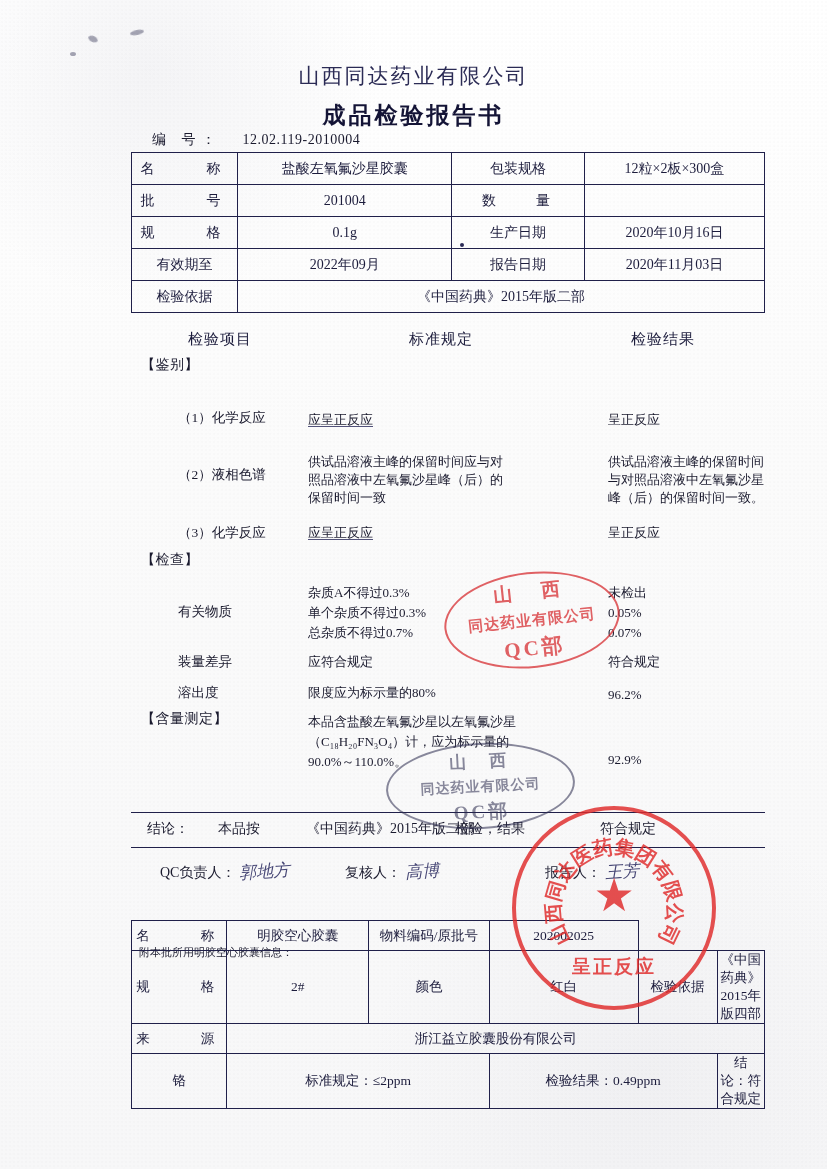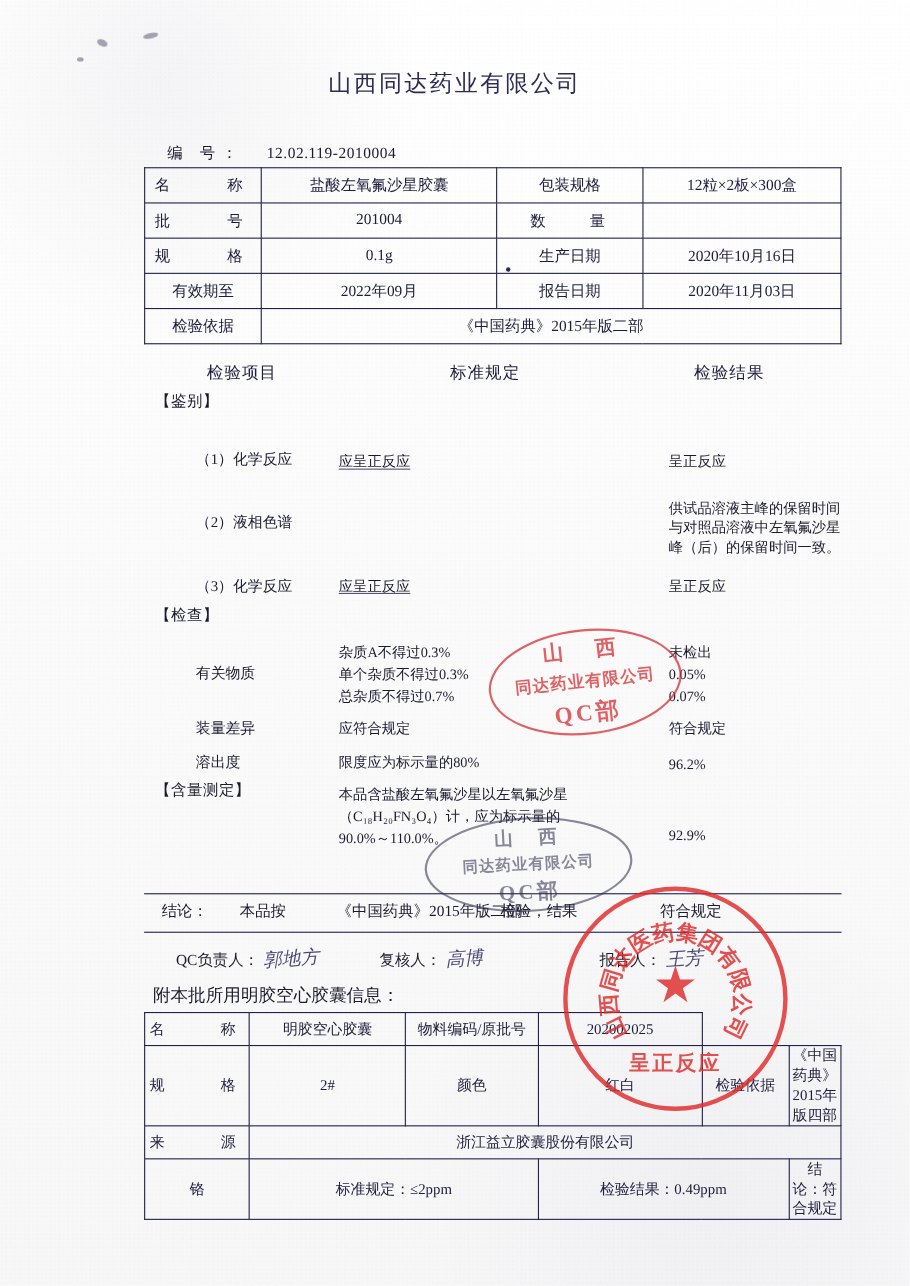--- a/index.html
+++ b/index.html
@@ -168,22 +168,22 @@
     font-style: italic;
     font-size: 17px;
     transform: rotate(-4deg);
     display: inline-block;
     opacity: 0.85;
   }
 
   .attach-title {
     position: absolute;
     left: 139px;
-    top: 895px;
-    font-size: 16px;
+    top: 945px;
+    font-size: 11px;
   }
 
   
   .t-att {
     position: absolute;
     left: 131px;
     top: 920px;
     width: 634px;
     font-size: 13.5px;
   }
@@ -285,20 +285,21 @@
 <body>
 
 <div class="page">
   <div class="noise"></div>
 
   <div class="smudge" style="left:88px;top:36px;width:10px;height:6px;transform:rotate(24deg);"></div>
   <div class="smudge" style="left:130px;top:30px;width:14px;height:5px;transform:rotate(-12deg);"></div>
   <div class="smudge" style="left:70px;top:52px;width:6px;height:4px;"></div>
 
   <div class="company">山西同达药业有限公司</div>
+  <div class="doc-title">成品检验报告书</div>
   <div class="serial">
     <span class="lbl">编    号：</span><span class="val">12.02.119-2010004</span>
   </div>
 
   <table class="t-main">
     <tbody>
         <tr>
       <td style="width:100px" class="lbl-sp">名　　称</td>
       <td style="width:220px">盐酸左氧氟沙星胶囊</td>
       <td style="width:130px">包装规格</td>
@@ -337,20 +338,21 @@
     <span class="ch3">检验结果</span>
   </div>
 
   <div class="section-title" style="top:356px">【鉴别】</div>
 
   <div class="item-name" style="top:409px">（1）化学反应</div>
   <div class="item-std u" style="top:411px">应呈正反应</div>
   <div class="item-res" style="top:411px">呈正反应</div>
 
   <div class="item-name" style="top:466px">（2）液相色谱</div>
+  <div class="item-std" style="top:453px;white-space:pre-line">供试品溶液主峰的保留时间应与对照品溶液中左氧氟沙星峰（后）的保留时间一致</div>
   <div class="item-res" style="top:453px">供试品溶液主峰的保留时间与对照品溶液中左氧氟沙星峰（后）的保留时间一致。</div>
 
   <div class="item-name" style="top:524px">（3）化学反应</div>
   <div class="item-std u" style="top:524px">应呈正反应</div>
   <div class="item-res" style="top:524px">呈正反应</div>
 
   <div class="section-title" style="top:551px">【检查】</div>
 
   <div class="item-name" style="top:603px">有关物质</div>
   <div class="item-std" style="top:583px;white-space:pre-line;line-height:20px">杂质A不得过0.3%

